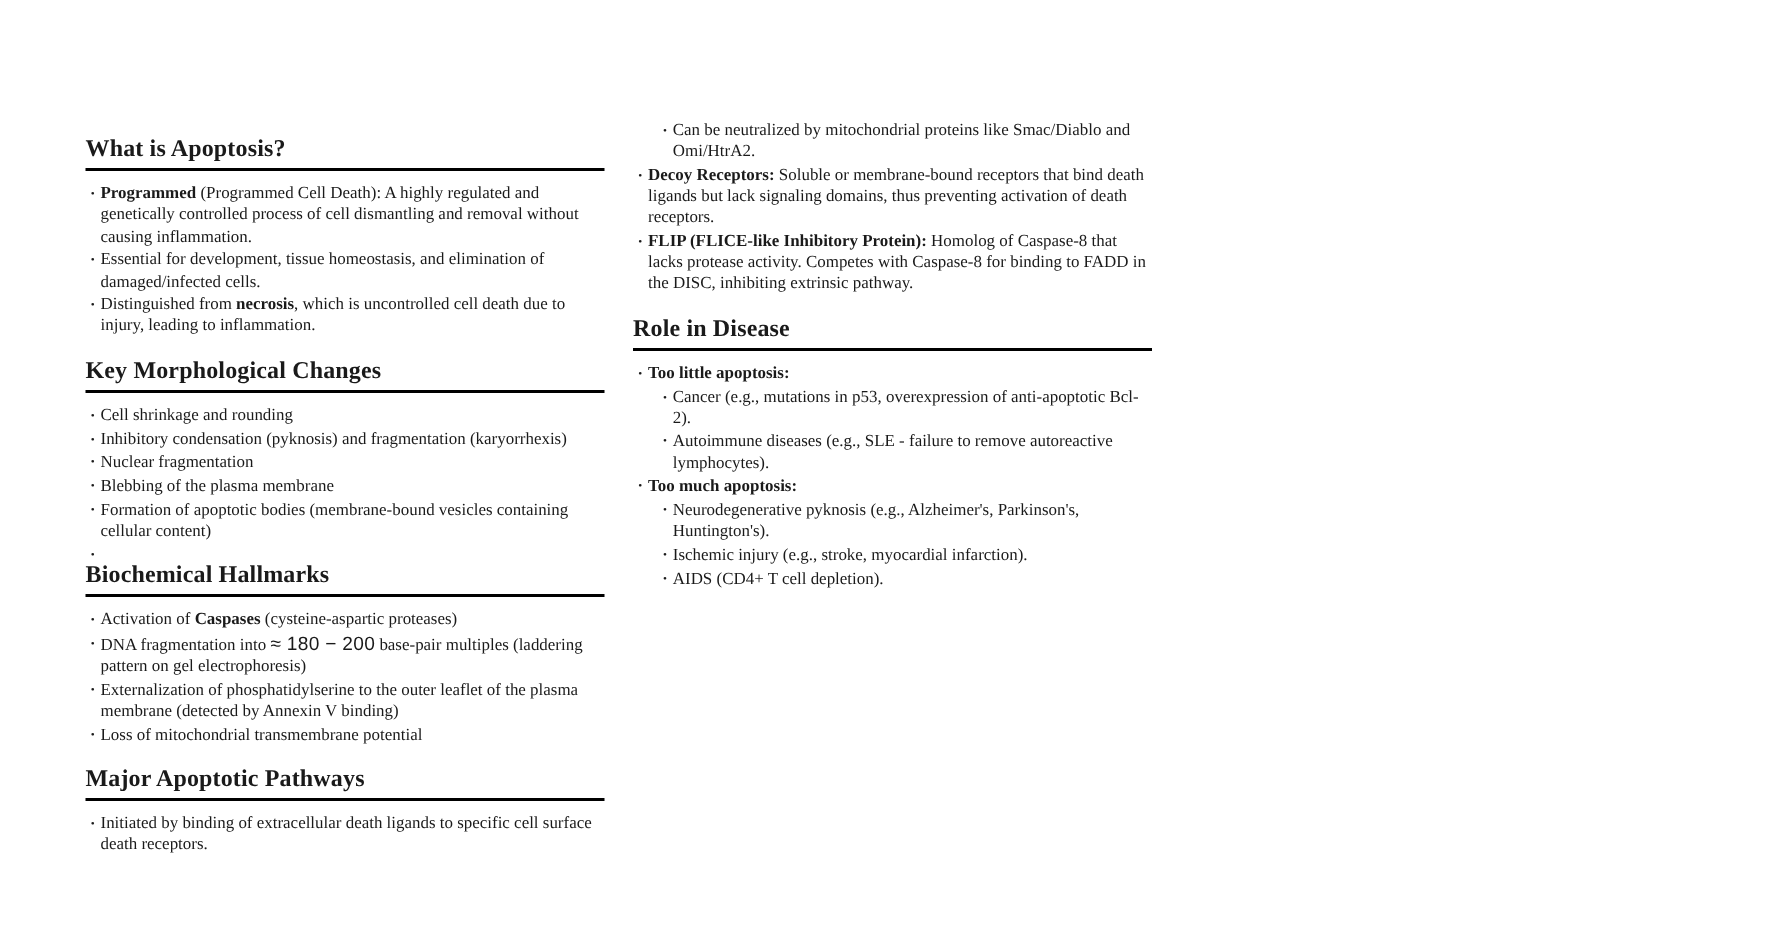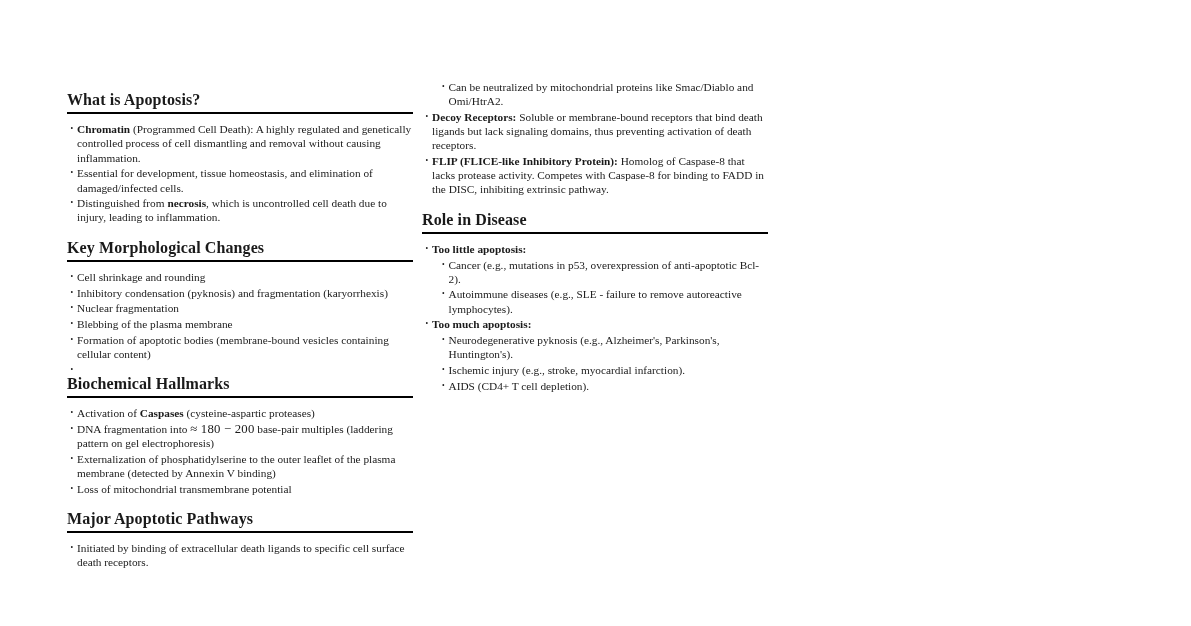--- a/index.html
+++ b/index.html
@@ -17,21 +17,21 @@
     overflow: hidden;
     position: relative;
     font-family: "Liberation Serif", serif;
     color: var(--text-color);
   }
   .page { position: absolute; inset: 0; }
   .col {
     position: absolute;
     width: 346px;
   }
-  .col-left  { left: 67px;  top: 90px; }
+  .col-left  { left: 57px;  top: 90px; }
   .col-right { left: 422px; top: 80px; }
   .col > :first-child { margin-top: 0 !important; }
 
   h2.sec {
     font-size: 16px;
     line-height: 1.2;
     font-weight: bold;
     margin: 13px 0 0 0;
     padding-bottom: 3px;
     border-bottom: 2px solid var(--rule-color);
@@ -60,33 +60,33 @@
   ul.blist li .bullet {
     position: absolute;
     left: 3.5px;
     top: 0;
     font-size: 7.5px;
     line-height: 14.2px;
     color: var(--text-color);
   }
   .b { font-weight: bold; }
   .math {
-    font-family: Liberation Serif, serif;
+    font-family: Liberation Sans, sans-serif;
     font-size: 1.13em;
     letter-spacing: 0.2px;
   }
 </style>
 </head>
 <body>
 
 <div class="page">
   <section class="col col-left">
       <h2 class="sec">What is Apoptosis?</h2>
       <ul class="blist">
-        <li class="lvl1"><span class="bullet">•</span><span class="txt"><span class="b">Chromatin</span><span> (Programmed Cell Death): A highly regulated and genetically controlled process of cell dismantling and removal without causing inflammation.</span></span></li>
+        <li class="lvl1"><span class="bullet">•</span><span class="txt"><span class="b">Programmed</span><span> (Programmed Cell Death): A highly regulated and genetically controlled process of cell dismantling and removal without causing inflammation.</span></span></li>
         <li class="lvl1"><span class="bullet">•</span><span class="txt"><span>Essential for development, tissue homeostasis, and elimination of damaged/infected cells.</span></span></li>
         <li class="lvl1"><span class="bullet">•</span><span class="txt"><span>Distinguished from </span><span class="b">necrosis</span><span>, which is uncontrolled cell death due to injury, leading to inflammation.</span></span></li>
       </ul>
       <h2 class="sec">Key Morphological Changes</h2>
       <ul class="blist">
         <li class="lvl1"><span class="bullet">•</span><span class="txt"><span>Cell shrinkage and rounding</span></span></li>
         <li class="lvl1"><span class="bullet">•</span><span class="txt"><span>Inhibitory condensation (pyknosis) and fragmentation (karyorrhexis)</span></span></li>
         <li class="lvl1"><span class="bullet">•</span><span class="txt"><span>Nuclear fragmentation</span></span></li>
         <li class="lvl1"><span class="bullet">•</span><span class="txt"><span>Blebbing of the plasma membrane</span></span></li>
         <li class="lvl1"><span class="bullet">•</span><span class="txt"><span>Formation of apoptotic bodies (membrane-bound vesicles containing cellular content)</span></span></li>

